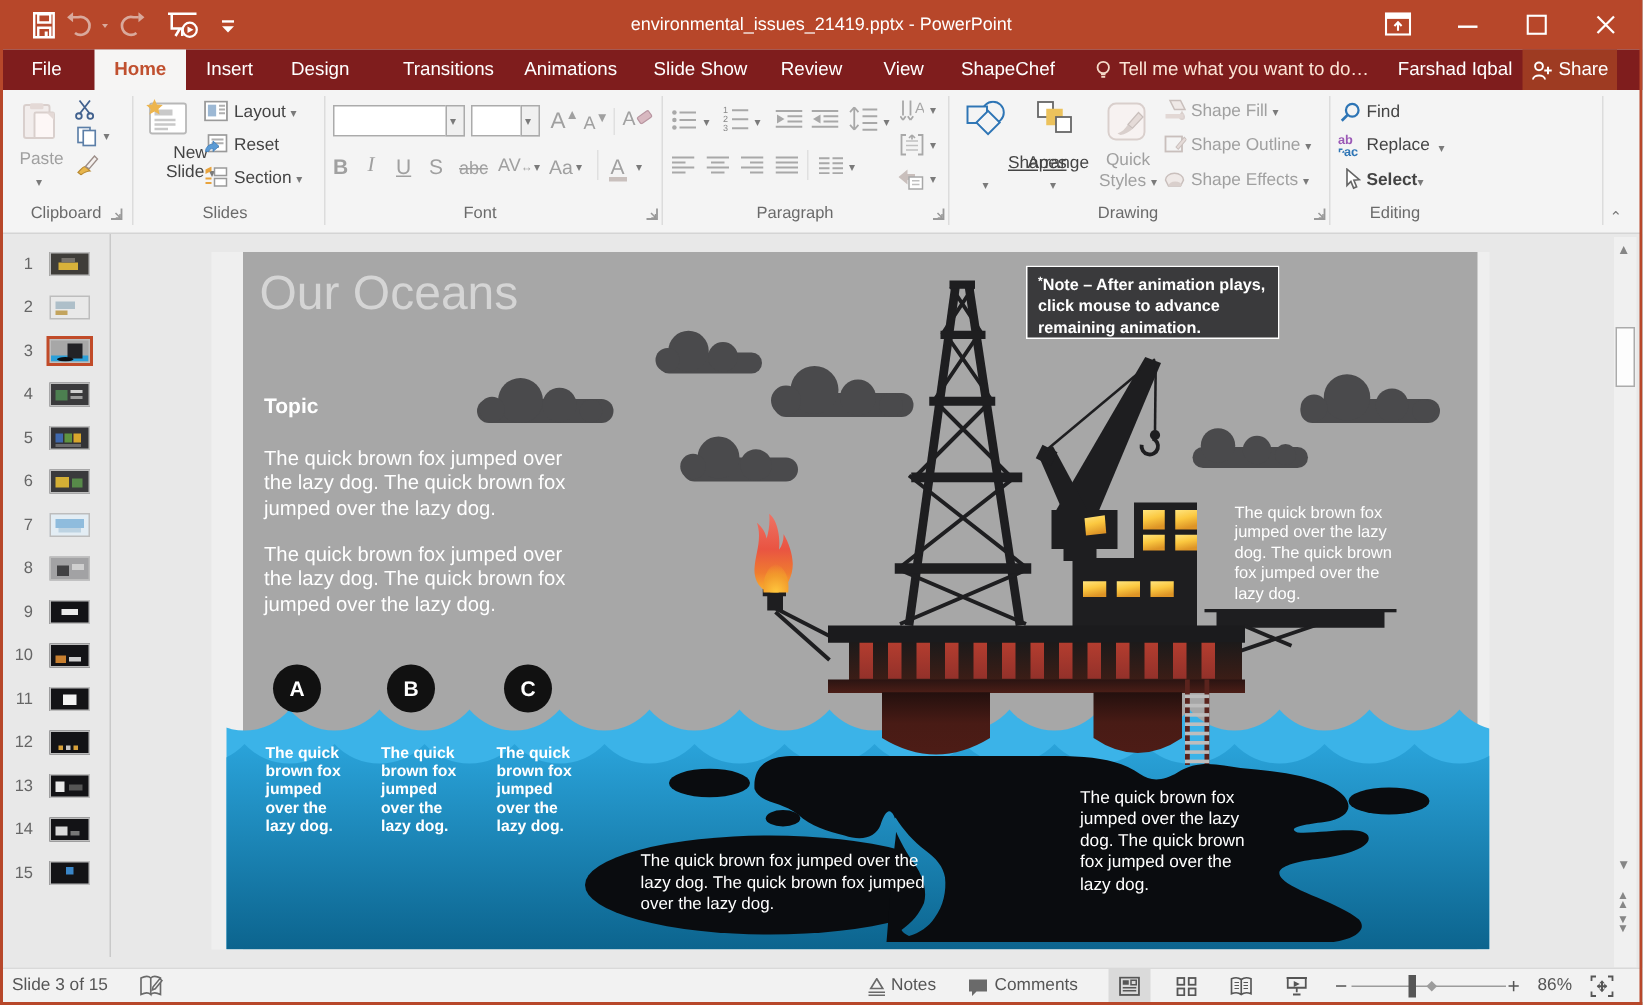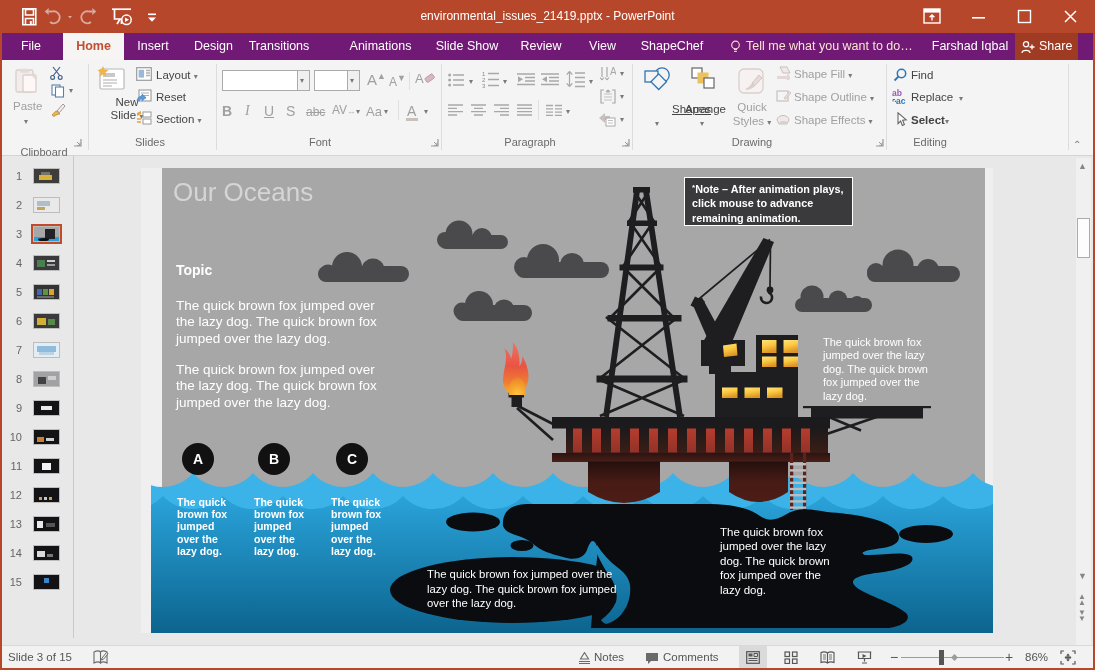--- a/index.html
+++ b/index.html
@@ -3,21 +3,21 @@
 <meta charset="utf-8">
 <style>
 * { margin:0; padding:0; box-sizing:border-box; }
 html,body { width:1095px; height:670px; overflow:hidden; }
 body { font-family:"Liberation Sans",sans-serif; background:#e8e8e8; position:relative; }
 .abs { position:absolute; }
 
 #titlebar { position:absolute; left:0; top:0; width:1095px; height:33px; background:#B7472A; }
 #titlebar .title { position:absolute; left:0; right:0; top:9px; text-align:center; color:#fff; font-size:12px; }
 
-#tabs { position:absolute; left:0; top:33px; width:1095px; height:27px; background:#701a75; color:#fff; font-size:12.5px; }
+#tabs { position:absolute; left:0; top:33px; width:1095px; height:27px; background:#7f1d1d; color:#fff; font-size:12.5px; }
 #tabs .tab { position:absolute; top:0; height:27px; line-height:27px; text-align:center; }
 #tabs .active { background:#f6f5f4; color:#C0502F; }
 
 #ribbon { position:absolute; left:0; top:60px; width:1095px; height:96px; background:#f4f4f4; border-bottom:1px solid #d4d4d4; }
 .gsep { position:absolute; top:64px; height:86px; width:1px; background:#dcdcdc; }
 .glabel { position:absolute; top:136px; font-size:11px; color:#6a6a6a; text-align:center; }
 .launch { position:absolute; width:9px; height:9px; }
 .rtext { font-size:11.5px; color:#444; position:absolute; }
 .rtext.dis { color:#a0a0a0; }
 .dd { color:#7a7a7a; font-size:8px; }
@@ -85,21 +85,21 @@
     <rect x="1" y="9" width="13" height="1.6" fill="#fff"></rect>
     <rect x="47.5" y="2.5" width="12" height="12" fill="none" stroke="#fff" stroke-width="1.4"></rect>
     <path d="M94,3 l11,11 M105,3 l-11,11" stroke="#fff" stroke-width="1.5"></path>
   </svg>
 </div>
 <div id="tabs">
   <div class="tab" style="left:12px;width:38px;">File</div>
   <div class="tab active" style="left:63px;width:61px;font-weight:bold;">Home</div>
   <div class="tab" style="left:131px;width:44px;">Insert</div>
   <div class="tab" style="left:186px;width:55px;">Design</div>
-  <div class="tab" style="left:240px;width:78px;">Transitions</div>
+  <div class="tab" style="left:260px;width:78px;">Transitions</div>
   <div class="tab" style="left:341px;width:79px;">Animations</div>
   <div class="tab" style="left:430px;width:74px;">Slide Show</div>
   <div class="tab" style="left:514px;width:54px;">Review</div>
   <div class="tab" style="left:582px;width:41px;">View</div>
   <div class="tab" style="left:633px;width:78px;">ShapeChef</div>
   <svg class="abs" style="left:729px;top:7px" width="13" height="14" viewBox="0 0 13 14">
     <g fill="none" stroke="#f5d9c8" stroke-width="1.2">
       <circle cx="6.5" cy="5" r="3.8"></circle>
       <path d="M5,9.5 h3 M5.2,11.3 h2.6"></path>
     </g>
@@ -144,21 +144,21 @@
     <g fill="#fff" stroke="#5c7fa8" stroke-width="1.1">
       <rect x="1" y="1" width="8" height="10"></rect>
       <rect x="4.5" y="3" width="8" height="10"></rect>
     </g>
   </svg>
   <div class="dd" style="position:absolute;left:69px;top:86px;">▾</div>
   <svg class="abs" style="left:50px;top:102px" width="16" height="15" viewBox="0 0 16 15">
     <path d="M2,13 c2,-2 3,-4 5,-4 l3,3 c-2,0 -4,1 -6,2.5 z" fill="#e8b64c" stroke="#b98a32" stroke-width="0.8"></path>
     <path d="M7,9 l6,-7 2,2 -5.5,6.5 z" fill="#f4f0ee" stroke="#9b8d88" stroke-width="0.9"></path>
   </svg>
-  <div class="glabel" style="left:8px;width:72px;margin-top:10px;">Clipboard</div>
+  <div class="glabel" style="left:8px;width:72px;">Clipboard</div>
   <svg class="launch" style="left:73px;top:138px" viewBox="0 0 9 9">
         <path d="M1,1 v-0 M1,1 h0 M1,8 h7 v-7" fill="none" stroke="#999" stroke-width="1.2"></path>
         <path d="M4,4 l3,3 M7,4.6 v2.8 h-2.8" fill="none" stroke="#999" stroke-width="1"></path>
       </svg>
 
   <svg class="abs" style="left:96px;top:66px" width="29" height="26" viewBox="0 0 29 26">
     <rect x="4" y="3" width="24" height="20" rx="1.5" fill="#fff" stroke="#b8b8b8" stroke-width="1.2"></rect>
     <rect x="7" y="7" width="12" height="4" fill="#c9c9c9"></rect>
     <path d="M7,14 h14 M7,17 h14 M7,20 h9" stroke="#c9c9c9" stroke-width="1.6"></path>
     <path d="M7,0 l1.6,3.6 3.9,0.4 -2.9,2.6 0.8,3.8 -3.4,-2 -3.4,2 0.8,-3.8 -2.9,-2.6 3.9,-0.4 z" fill="#edb54e"></path>
@@ -649,21 +649,21 @@
         <ellipse cx="322" cy="358" rx="27" ry="9.5"></ellipse>
         <ellipse cx="371" cy="381.5" rx="11.5" ry="5.5"></ellipse>
         <ellipse cx="463" cy="402" rx="10" ry="5.5"></ellipse>
         <ellipse cx="506" cy="426" rx="22.5" ry="8"></ellipse>
         <ellipse cx="775" cy="370" rx="27" ry="9"></ellipse>
         <path d="M352,362 C351,347 360,340.5 376,340 L552,340 C580,340 596,343 609,352 C616,357 624,357 634,351 C648,342 662,346 676,348 C702,350 730,354 742,364 C752,372 750,381 732,384 C716,386 707,388 714,391 C730,392 756,386 761,393 C765,401 744,407 724,409 C705,412 698,416 704,422 C711,430 742,438 755,449 C761,456 752,462 738,464 L440,464 C442,440 444,410 446,395 C447,387 446,382 445,380 C442,374 439,377 436,386 C433,394 424,397 412,393 C400,390 390,387 381,379 C370,370 356,372 352,362 Z"></path>
       </g>
       <path fill="url(#chan)" d="M446,381 C451,389 458,397 466,403 C473,408 478,414 479,421 C480,430 478,440 472,448 C468,454 462,458 455,460 C453,459 451,458 450,456 C457,451 462,445 465,438 C467,431 465,422 460,414 C454,406 448,395 444,385 Z"></path>
     </svg>
 
-    <div class="t" style="left:22px;top:13px;font-size:26px;color:#d5d5d5;">Our Oceans</div>
+    <div class="t" style="left:22px;top:13px;font-size:32px;color:#d5d5d5;">Our Oceans</div>
     <div class="t" style="left:25px;top:98px;font-size:14px;font-weight:bold;">Topic</div>
     <div class="t" style="left:25px;top:134px;font-size:13.5px;line-height:16.4px;">The quick brown fox jumped over<br>the lazy dog. The quick brown fox<br>jumped over the lazy dog.</div>
     <div class="t" style="left:25px;top:198px;font-size:13.5px;line-height:16.4px;">The quick brown fox jumped over<br>the lazy dog. The quick brown fox<br>jumped over the lazy dog.</div>
     <div class="t" style="left:31px;top:279px;width:32px;height:32px;border-radius:50%;background:#111;text-align:center;line-height:32px;font-weight:bold;font-size:14px;">A</div>
     <div class="t" style="left:107px;top:279px;width:32px;height:32px;border-radius:50%;background:#111;text-align:center;line-height:32px;font-weight:bold;font-size:14px;">B</div>
     <div class="t" style="left:185px;top:279px;width:32px;height:32px;border-radius:50%;background:#111;text-align:center;line-height:32px;font-weight:bold;font-size:14px;">C</div>
     <div class="t" style="left:26px;top:332px;font-size:10.5px;font-weight:bold;line-height:12.2px;">The quick<br>brown fox<br>jumped<br>over the<br>lazy dog.</div>
     <div class="t" style="left:103px;top:332px;font-size:10.5px;font-weight:bold;line-height:12.2px;">The quick<br>brown fox<br>jumped<br>over the<br>lazy dog.</div>
     <div class="t" style="left:180px;top:332px;font-size:10.5px;font-weight:bold;line-height:12.2px;">The quick<br>brown fox<br>jumped<br>over the<br>lazy dog.</div>
     <div class="t" style="left:533px;top:13px;width:169px;height:49px;background:#3a3a3c;border:1.5px solid #fff;padding:3px 7px;font-size:10.8px;font-weight:bold;line-height:14.4px;"><span style="font-size:8px;vertical-align:3px;">*</span>Note – After animation plays, click mouse to advance remaining animation.</div>

